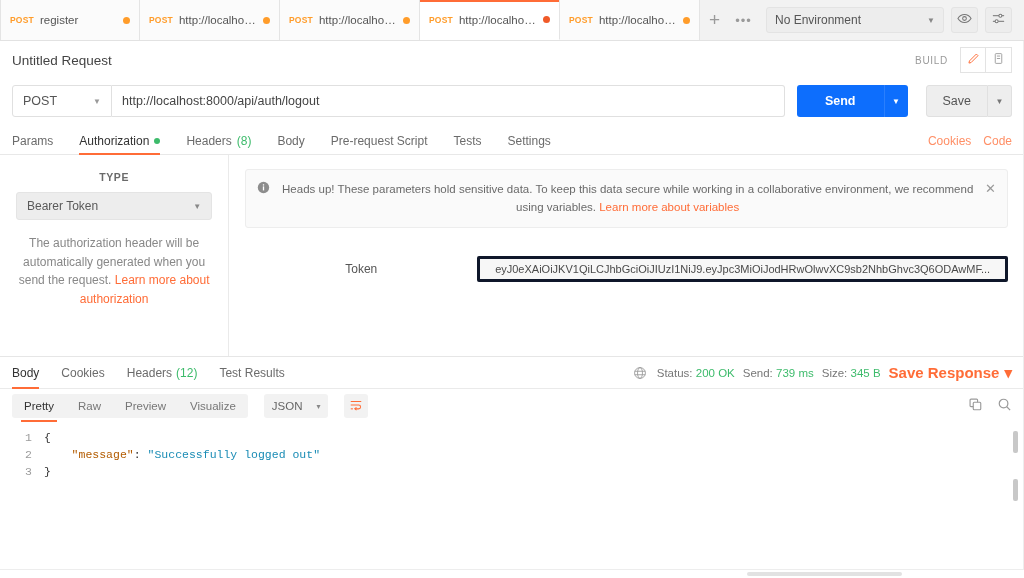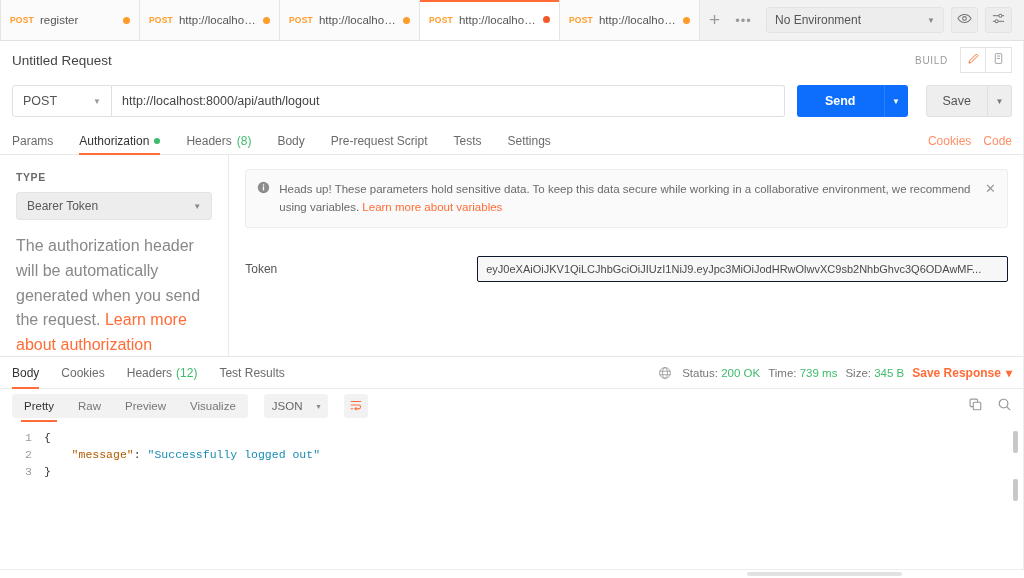--- a/index.html
+++ b/index.html
@@ -145,53 +145,53 @@
   }
   .rtab .gdot { width: 6px; height: 6px; border-radius: 50%; background: #3dbb6b; }
   .rtab .count { color: #3dbb6b; }
   .req-tabs-right {
     margin-left: auto; display: flex; align-items: center; gap: 12px;
     font-size: 12px; color: #ff8f66;
   }
   .req-tabs-right span { cursor: pointer; }
 
   
-  .auth-area { display: flex; flex: 0 0 auto; height: 201px; }
+  .auth-area { display: flex; flex: 0 0 auto; height: 201px; text-align: center; }
   .auth-left {
     width: 286px; border-right: 1px solid #eaeaea; padding: 16px 16px 0 16px;
   }
   .type-label {
     font-size: 10.5px; color: #6a6a6a; letter-spacing: 0.6px; font-weight: bold;
     margin-bottom: 9px;
   }
   .type-select {
     height: 28px; background: #ededed; border: 1px solid #e4e4e4; border-radius: 3px;
     display: flex; align-items: center; padding: 0 10px; font-size: 12px; color: #5a5a5a;
     cursor: pointer;
   }
   .type-select .caret { margin-left: auto; font-size: 8px; color: #888; }
   .auth-help {
-    margin-top: 14px; font-size: 16px; color: #888; line-height: 1.55;
+    margin-top: 14px; font-size: 12px; color: #888; line-height: 1.55;
   }
   .link { color: #ff6c37; cursor: pointer; }
 
   .auth-right { flex: 1 1 auto; padding: 14px 16px 0 16px; }
   .notice {
     background: #fafafa; border: 1px solid #ededed; border-radius: 3px;
     display: flex; align-items: flex-start; gap: 9px;
     padding: 10px 11px; font-size: 11.5px; color: #6a6a6a; line-height: 1.6;
   }
   .notice .info-ic { flex: 0 0 auto; margin-top: 1px; }
   .notice .ntext { flex: 1 1 auto; }
   .notice .x { flex: 0 0 auto; color: #999; cursor: pointer; font-size: 13px; margin-top: -1px; }
 
   .token-row { display: flex; align-items: center; margin-top: 28px; }
   .token-label { font-size: 12px; color: #555; width: 232px; flex: 0 0 232px; }
   .token-input {
-    flex: 1 1 auto; height: 26px; background: #f7f7f7; border: 1px solid #0f172a;
+    flex: 1 1 auto; height: 26px; background: #f7f7f7; border: 3px solid #0f172a;
     border-radius: 2px; display: flex; align-items: center; padding: 0 8px;
     font-size: 11px; color: #4a4a4a; overflow: hidden; white-space: nowrap;
     cursor: text;
   }
   .token-input .tval {
     overflow: hidden; text-overflow: ellipsis; white-space: nowrap; display: block; width: 100%;
   }
 
   
   .resp-sep { height: 1px; background: #e6e6e6; flex: 0 0 1px; }
@@ -206,21 +206,21 @@
   .resp-tab.active { color: #333; }
   .resp-tab.active::after {
     content: ""; position: absolute; left: 0; right: 0; bottom: -1px; height: 2px; background: #ff6c37;
   }
   .resp-tab .count { color: #3dbb6b; }
   .resp-meta {
     margin-left: auto; display: flex; align-items: center; gap: 8px; font-size: 11.5px; color: #777;
   }
   .resp-meta .val { color: #3dbb6b; }
   .resp-meta .globe { color: #999; margin-right: 2px; display: flex; align-items: center; }
-  .save-resp { color: #ff6c37; font-weight: bold; font-size: 12px; display: flex; align-items: center; gap: 5px; cursor: pointer; }
+  .save-resp { color: #ff6c37; font-weight: bold; font-size: 15px; display: flex; align-items: center; gap: 5px; cursor: pointer; }
 
   .viewer-bar { height: 34px; display: flex; align-items: center; padding: 4px 12px; gap: 16px; flex: 0 0 34px; }
   .vgroup { display: flex; background: #f2f2f2; border-radius: 3px; height: 24px; align-items: stretch; }
   .vbtn {
     display: flex; align-items: center; padding: 0 12px; font-size: 11.5px; color: #777; cursor: pointer;
     position: relative;
   }
   .vbtn.active { color: #333; }
   .vbtn.active::after {
     content: ""; position: absolute; left: 9px; right: 9px; bottom: -4px; height: 2px; background: #ff6c37;
@@ -455,21 +455,21 @@
           <ellipse cx="8" cy="8" rx="2.8" ry="6.2"></ellipse>
           <line x1="1.9" y1="6" x2="14.1" y2="6"></line>
             <line x1="1.9" y1="10" x2="14.1" y2="10"></line>
         </svg>
       </span>
       <span>
         <span>Status:</span>
         <span class="val">200 OK</span>
       </span>
       <span>
-        <span>Time:</span>
+        <span>Send:</span>
         <span class="val">739 ms</span>
       </span>
       <span>
         <span>Size:</span>
         <span class="val">345 B</span>
       </span>
       <span class="save-resp">
         <span>Save Response</span>
         <span>▾</span>
       </span>

